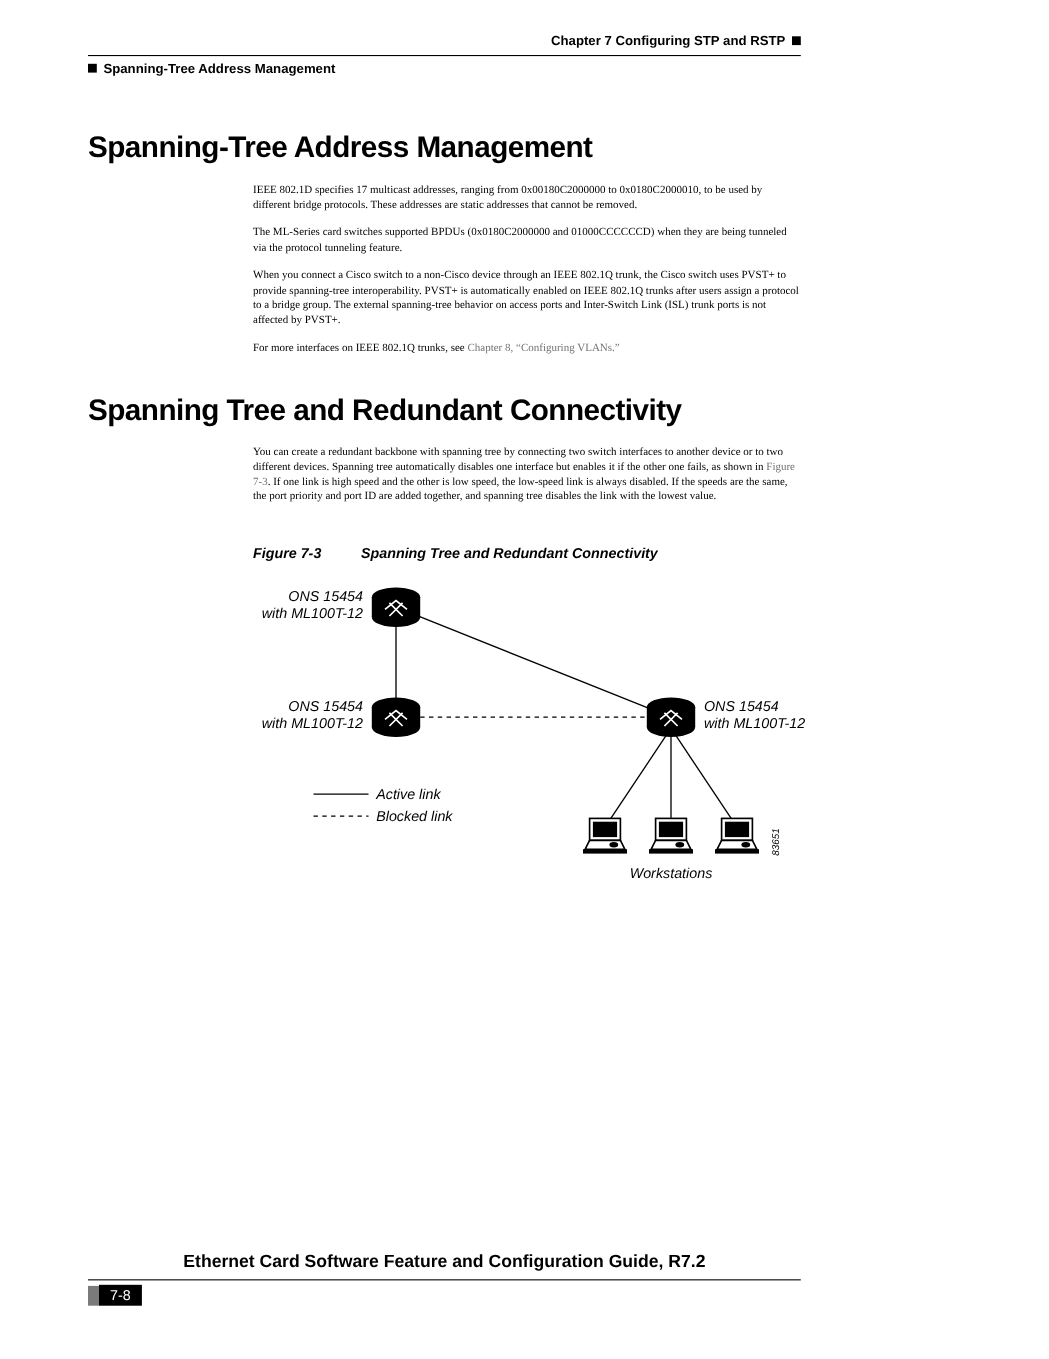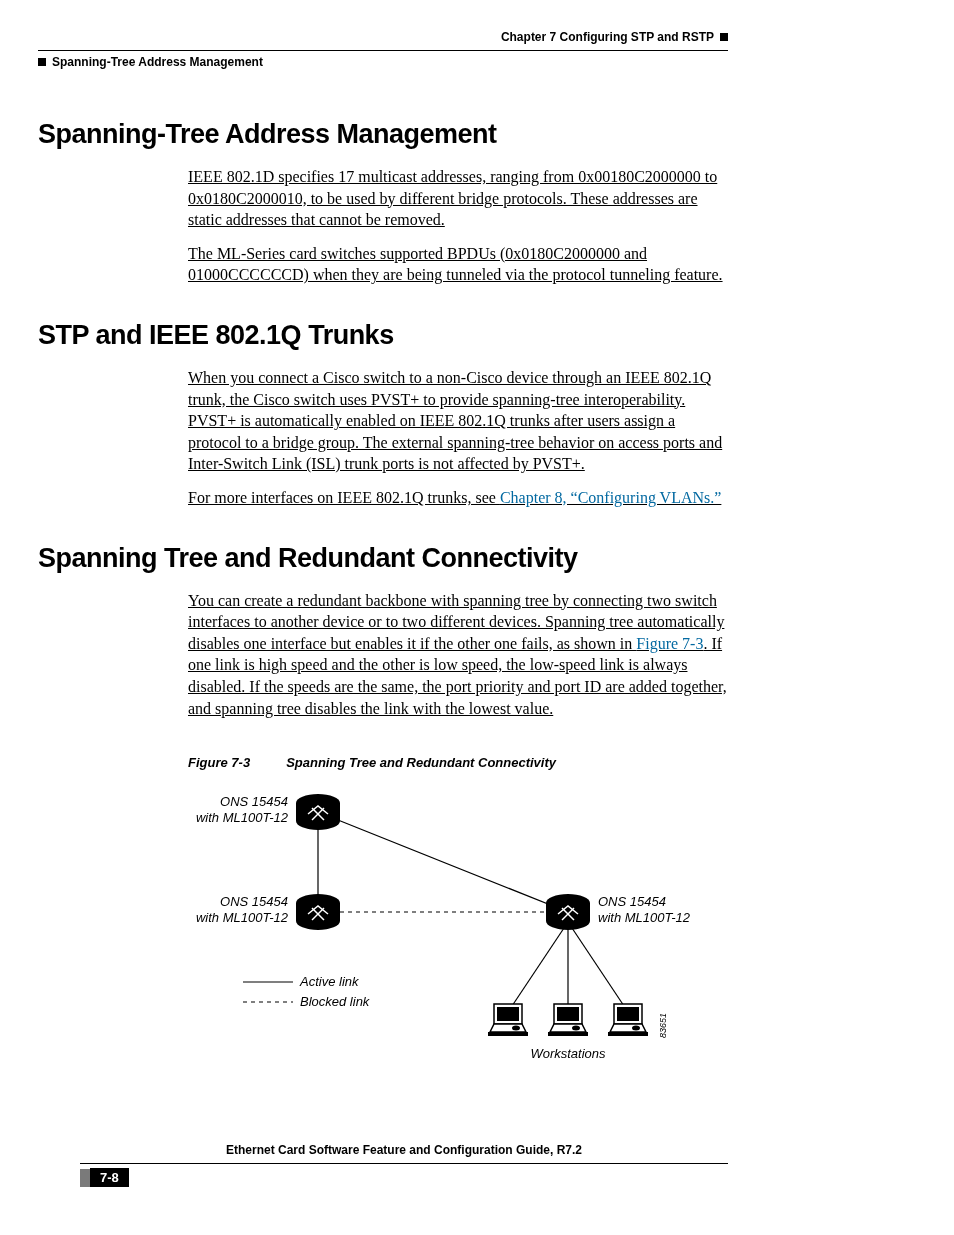--- a/index.html
+++ b/index.html
@@ -8,21 +8,21 @@
     background: #fff;
     font-family: "Times New Roman", Times, serif;
     color: #000;
     width: 954px;
   }
   .page {
     position: relative;
     width: 808px;
     height: 1235px;
     box-sizing: border-box;
-    padding: 30px 80px 0 38px;
+    padding: 30px 80px 0 80px;
   }
   .header {
     display: flex;
     flex-direction: column;
     font-family: Arial, Helvetica, sans-serif;
     font-size: 12px;
     margin-bottom: 50px;
   }
   .header-top {
     display: flex;
@@ -51,27 +51,26 @@
     vertical-align: middle;
   }
   h1.section {
     font-family: Arial, Helvetica, sans-serif;
     font-weight: bold;
     font-size: 27px;
     letter-spacing: -0.5px;
     margin: 0 0 16px 0;
   }
   .body-para {
-    font-size: 16px;
+    font-size: 10px;
     line-height: 1.35;
     margin: 0 0 12px 0;
     padding-left: 150px;
-    text-decoration: underline;
-  }
-  .link { color: #0369a1; margin-top: 25px; }
+  }
+  .link { color: #737373; margin-top: 25px; }
   .fig-caption {
     font-family: Arial, Helvetica, sans-serif;
     font-style: italic;
     font-weight: bold;
     font-size: 13px;
     padding-left: 150px;
     margin-top: 36px;
     margin-bottom: 12px;
   }
   .fig-caption .figno { margin-right: 36px; }
@@ -82,33 +81,33 @@
   .footer {
     position: absolute;
     left: 80px;
     right: 80px;
     bottom: 48px;
   }
   .footer-rule { border-top: 1px solid #000; }
   .footer-title {
     font-family: Arial, Helvetica, sans-serif;
     font-weight: bold;
-    font-size: 12px;
+    font-size: 16px;
     text-align: center;
     padding: 4px 0 6px 0;
   }
   .footer-pgblock {
     display: flex;
     align-items: center;
   }
   .footer-pg {
     background: #000;
     color: #fff;
     font-family: Arial, Helvetica, sans-serif;
-    font-weight: bold;
+    font-weight: normal;
     font-size: 13px;
     padding: 2px 10px;
   }
   .footer-pg-wing {
     display:inline-block; width:10px; height:18px; background:#7a7a7a;
   }
   svg text { font-family: Arial, Helvetica, sans-serif; }
 </style>
 </head>
 <body>
@@ -124,21 +123,20 @@
     <div class="header-bottom">
       <span class="sq"></span>
       <span>Spanning-Tree Address Management</span>
     </div>
   </div>
 
   <h1 class="section">Spanning-Tree Address Management</h1>
   <p class="body-para">IEEE 802.1D specifies 17 multicast addresses, ranging from 0x00180C2000000 to 0x0180C2000010, to be used by different bridge protocols. These addresses are static addresses that cannot be removed.</p>
   <p class="body-para">The ML-Series card switches supported BPDUs (0x0180C2000000 and 01000CCCCCCD) when they are being tunneled via the protocol tunneling feature.</p>
 
-  <h1 class="section" style="margin-top:34px">STP and IEEE 802.1Q Trunks</h1>
   <p class="body-para">When you connect a Cisco switch to a non-Cisco device through an IEEE 802.1Q trunk, the Cisco switch uses PVST+ to provide spanning-tree interoperability. PVST+ is automatically enabled on IEEE 802.1Q trunks after users assign a protocol to a bridge group. The external spanning-tree behavior on access ports and Inter-Switch Link (ISL) trunk ports is not affected by PVST+.</p>
   <p class="body-para">
     <span>For more interfaces on IEEE 802.1Q trunks, see </span><span class="link">Chapter 8, “Configuring VLANs.”</span>
   </p>
 
   <h1 class="section" style="margin-top:34px">Spanning Tree and Redundant Connectivity</h1>
   <p class="body-para">
     <span>You can create a redundant backbone with spanning tree by connecting two switch interfaces to another device or to two different devices. Spanning tree automatically disables one interface but enables it if the other one fails, as shown in </span><span class="link">Figure 7-3</span><span>. If one link is high speed and the other is low speed, the low-speed link is always disabled. If the speeds are the same, the port priority and port ID are added together, and spanning tree disables the link with the lowest value.</span>
   </p>
 

